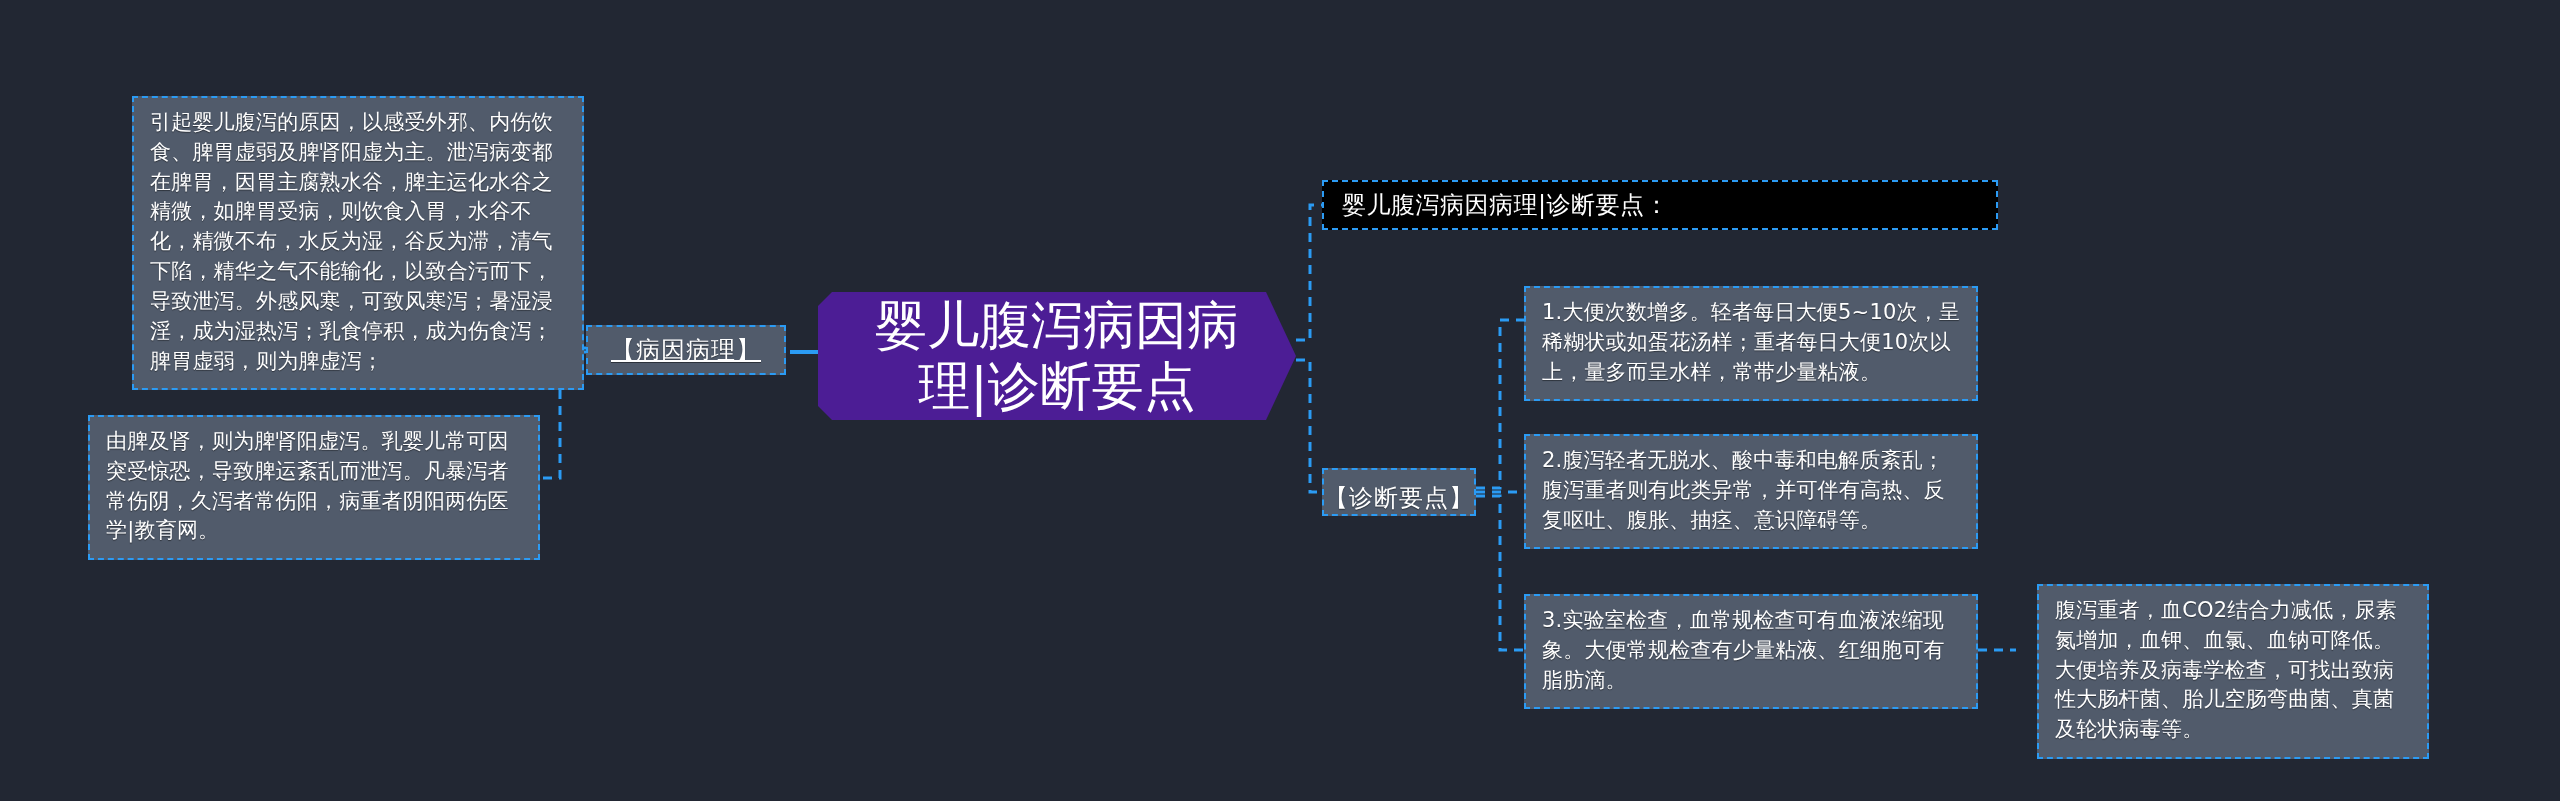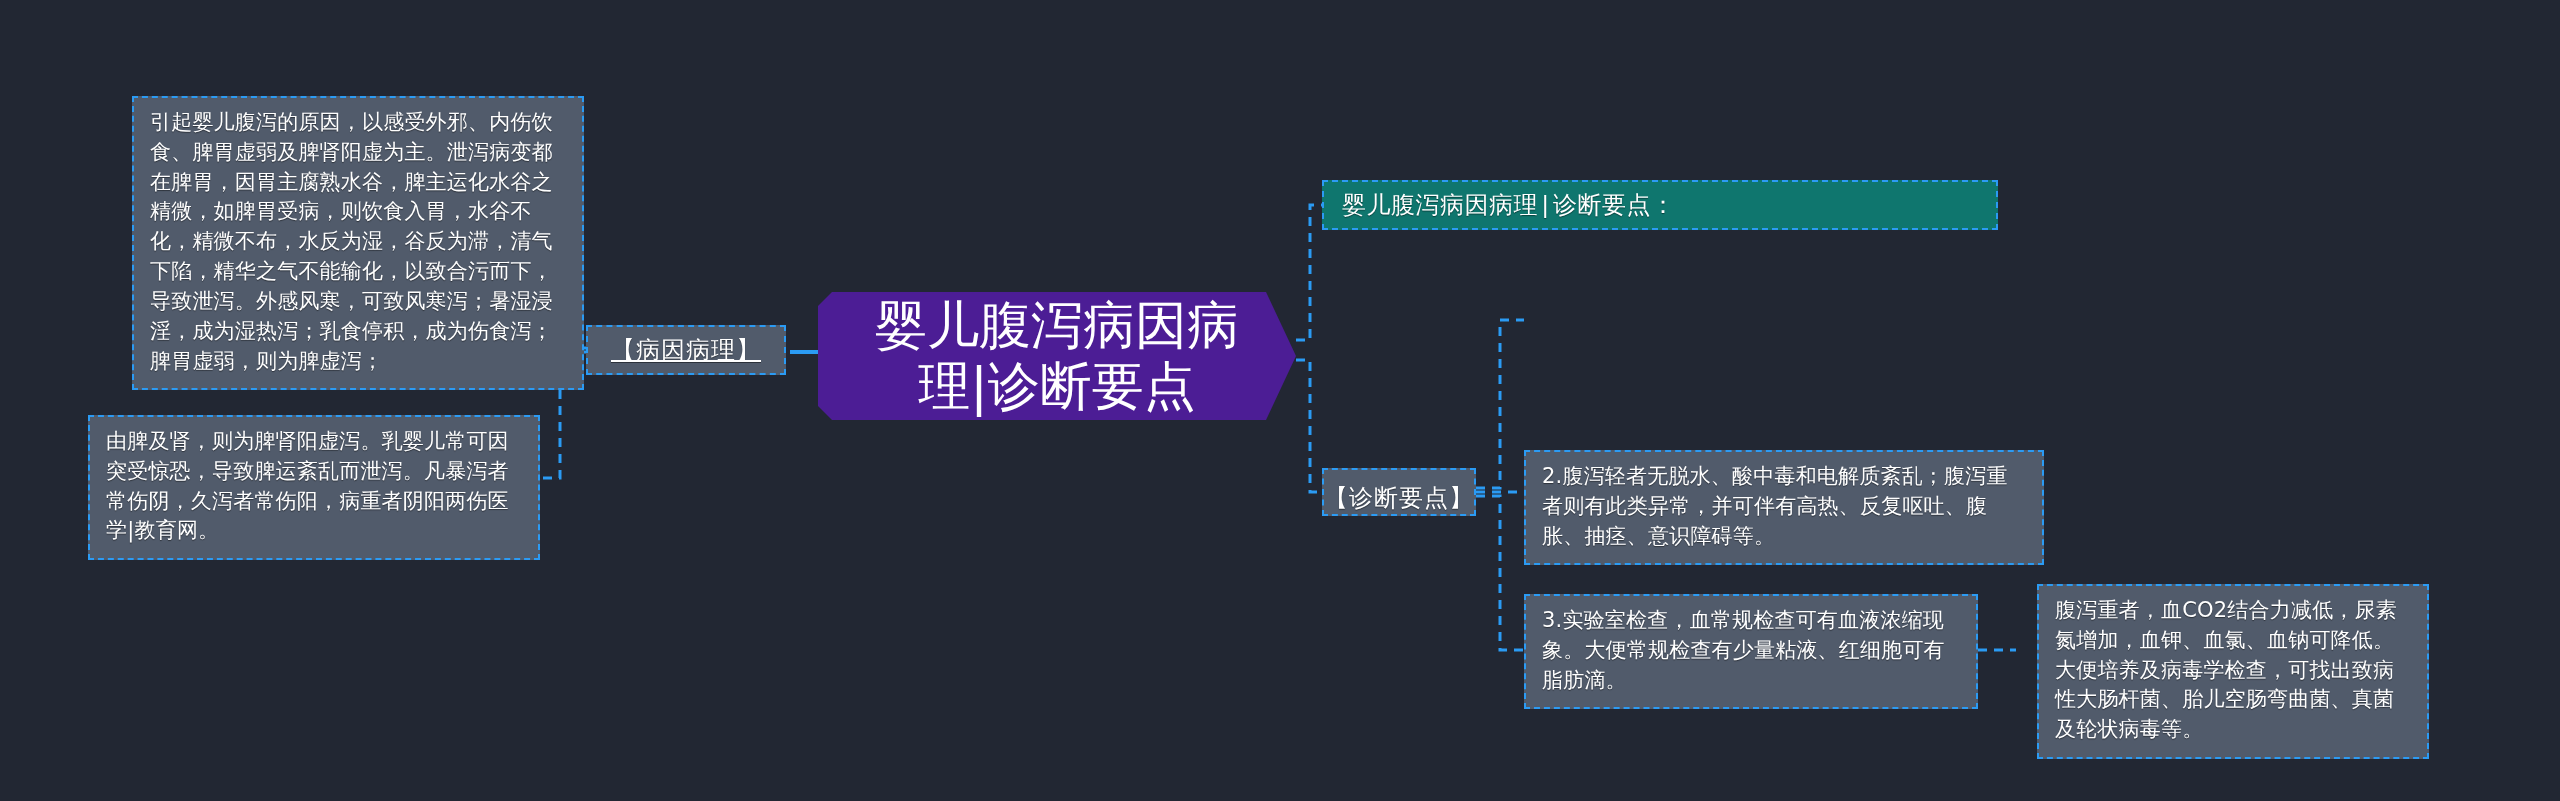--- a/index.html
+++ b/index.html
@@ -42,29 +42,28 @@
     border: 2px dashed #2b9bf4;
     display: flex;
     align-items: center;
     justify-content: center;
     font-size: 24px;
     letter-spacing: 1px;
     text-shadow: 0 1px 1px rgba(0,0,0,.45);
   }
   
   .headline {
-    background: #0f766e;
+    background: #000000;
     border: 2px dashed #2b9bf4;
     display: flex;
     align-items: center;
     padding-left: 18px;
     font-size: 24px;
     letter-spacing: 0.5px;
     text-shadow: 0 1px 1px rgba(0,0,0,.45);
-    font-family: Liberation Mono, monospace;
   }
   
   #root-node {
     background: #4c1d95;
     display: flex;
     align-items: center;
     justify-content: center;
     text-align: center;
     font-size: 52px;
     line-height: 1.18;
@@ -131,20 +130,21 @@
   </div>
 
   <div class="node headline" style="left:1322px; top:180px; width:676px; height:50px;">
     <span>婴儿腹泻病因病理|诊断要点：</span>
   </div>
 
   <div class="node branch" style="left:1322px; top:468px; width:154px; height:48px;align-items:flex-end;">
     <span>【诊断要点】</span>
   </div>
 
+  <div class="node card" id="diagnosis-note-1" style="left:1524px; top:286px; width:454px;">1.大便次数增多。轻者每日大便5~10次，呈稀糊状或如蛋花汤样；重者每日大便10次以上，量多而呈水样，常带少量粘液。</div>
 
-  <div class="node card" id="diagnosis-note-2" style="left:1524px; top:434px; width:520px;margin-top:16px;">2.腹泻轻者无脱水、酸中毒和电解质紊乱；腹泻重者则有此类异常，并可伴有高热、反复呕吐、腹胀、抽痉、意识障碍等。</div>
+  <div class="node card" id="diagnosis-note-2" style="left:1524px; top:434px; width:454px;">2.腹泻轻者无脱水、酸中毒和电解质紊乱；腹泻重者则有此类异常，并可伴有高热、反复呕吐、腹胀、抽痉、意识障碍等。</div>
 
   <div class="node card" id="diagnosis-note-3" style="left:1524px; top:594px; width:454px;">3.实验室检查，血常规检查可有血液浓缩现象。大便常规检查有少量粘液、红细胞可有脂肪滴。</div>
 
   <div class="node card" id="diagnosis-note-3-sub" style="left:2016px; top:584px; width:392px;margin-left:21px;">腹泻重者，血CO2结合力减低，尿素氮增加，血钾、血氯、血钠可降低。大便培养及病毒学检查，可找出致病性大肠杆菌、胎儿空肠弯曲菌、真菌及轮状病毒等。</div>
 
 </div>
 
 </body></html>

